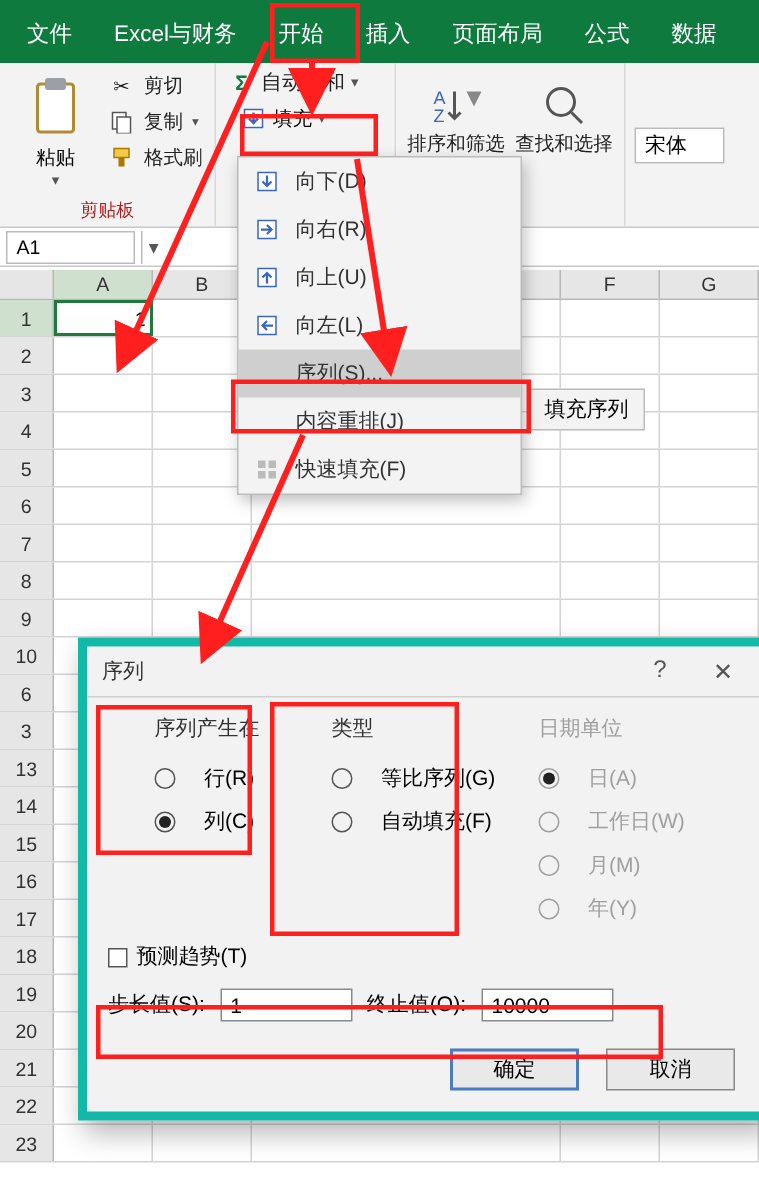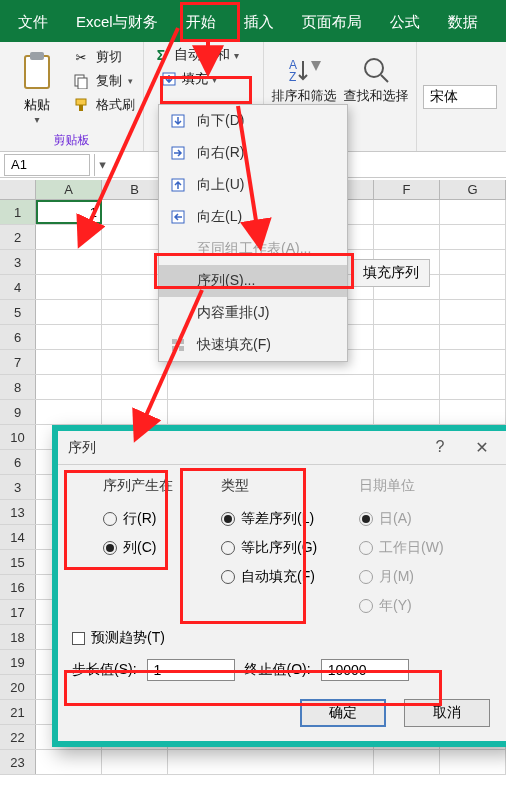--- a/index.html
+++ b/index.html
@@ -5,39 +5,39 @@
   * { box-sizing: border-box; font-family: "Microsoft YaHei", SimSun, sans-serif; }
   body { margin: 0; width: 506px; height: 797px; background: #fff; font-size: 13px; position: relative; overflow: hidden; }
 
   
   .tabbar { background: #0f7a3e; color: #fff; height: 42px; display: flex; align-items: flex-end; padding: 0 4px; }
   .tab { padding: 10px 14px 10px; font-size: 15px; cursor: pointer; position: relative; }
 
   
   .ribbon { background: #f3f3f3; border-bottom: 1px solid #c8c8c8; height: 110px; display: flex; position: relative; }
   .grp { border-right: 1px solid #d9d9d9; padding: 4px 8px 2px 8px; display: flex; flex-direction: column; justify-content: space-between; }
-  .grp-label { text-align: center; color: #6d28d9; font-size: 12px; padding-top: 2px; }
+  .grp-label { text-align: center; color: #b91c1c; font-size: 12px; padding-top: 2px; }
 
   .paste-col { display: flex; flex-direction: column; align-items: center; width: 58px; }
   .paste-icon { width: 36px; height: 44px; display: flex; align-items: center; justify-content: center; margin-top: 4px; }
   .paste-label { font-size: 13px; margin-top: 2px; }
 
   .small-stack { display: flex; flex-direction: column; gap: 6px; margin-top: 2px; }
   .small-btn { display: flex; align-items: center; gap: 6px; font-size: 13px; color: #222; cursor: pointer; }
   .small-icon { width: 18px; height: 18px; display: inline-flex; align-items: center; justify-content: center; }
 
   .sum-row { display: flex; align-items: center; gap: 4px; font-size: 14px; color: #222; }
 
   .fill-btn-wrap { display: flex; align-items: center; gap: 4px; padding: 2px 8px; margin-top: 4px; }
 
   .large-item { display: flex; flex-direction: column; align-items: center; justify-content: center; width: 72px; height: 74px; font-size: 13px; color: #222; cursor: pointer; }
   .large-icon { width: 34px; height: 34px; display: inline-flex; align-items: center; justify-content: center; }
 
   .font-box { display: flex; align-items: center; padding: 0 6px; }
-  .font-input { background: #fff; border: 1px solid #bbb; height: 24px; padding: 2px 6px; font-size: 14px; width: 74px; }
+  .font-input { background: #fff; border: 1px solid #bbb; height: 24px; padding: 2px 6px; font-size: 14px; width: 60px; }
 
   
   .namebox-row { display: flex; align-items: center; border-bottom: 1px solid #c8c8c8; background: #fff; height: 26px; }
   .namebox { border: 1px solid #bbb; background: #fff; height: 22px; width: 86px; margin: 2px 4px; padding: 0 6px; font-size: 13px; display: flex; align-items: center; }
   .fx-drop { border-left: 1px solid #bbb; height: 22px; width: 16px; display: inline-flex; align-items: center; justify-content: center; color: #555; }
 
   
   .sheet { position: absolute; top: 180px; left: 0; right: 0; bottom: 0; background: #fff; }
   .col-hdrs { display: flex; border-bottom: 1px solid #b7b7b7; height: 20px; background: #e6e6e6; }
   .corner { width: 36px; border-right: 1px solid #b7b7b7; background: #e6e6e6; }
@@ -67,21 +67,21 @@
   .wbtn { width: 28px; text-align: center; cursor: pointer; font-size: 16px; }
 
   .dlg-body { padding: 12px 14px 8px; }
   .cols3 { display: flex; gap: 14px; }
   .fgroup { display: flex; flex-direction: column; gap: 11px; }
   .fgroup.g1 { width: 104px; margin-left: 31px; }
   .fgroup.g2 { width: 124px; }
   .fgroup.g3 { width: 110px; }
   .fgroup .gt { color: #333; margin-bottom: 4px; }
   .fgroup.disabled .gt, .fgroup.disabled .radio { color: #a0a0a0; }
-  .radio { display: flex; align-items: center; gap: 6px; cursor: pointer; }
+  .radio { display: flex; align-items: center; gap: 19px; cursor: pointer; }
   .rdot { width: 14px; height: 14px; border: 1px solid #555; border-radius: 50%; display: inline-flex; align-items: center; justify-content: center; }
   .rdot.checked::after { content: ""; width: 8px; height: 8px; background: #222; border-radius: 50%; }
   .fgroup.disabled .rdot { border-color: #a0a0a0; }
 
   .chk { display: flex; align-items: center; gap: 6px; margin-top: 14px; cursor: pointer; }
   .cbox { width: 13px; height: 13px; border: 1px solid #555; background: #fff; }
 
   .inputs-row { display: flex; align-items: center; gap: 10px; margin-top: 12px; }
   .inputs-row .lbl { font-size: 14px; }
   .txt { border: 1px solid #888; background: #fff; height: 22px; padding: 0 6px; font-size: 14px; }
@@ -437,24 +437,20 @@
   </div>
   <div class="dd-item">
     <span class="dd-icon">
         <svg width="16" height="16">
           <rect x="2" y="2" width="12" height="12" stroke="#3a66c4" fill="#fff"></rect>
           <path d="M12 8H6M8 5L5 8l3 3" stroke="#3a66c4" stroke-width="1.5" fill="none"></path>
         </svg>
       </span>
     <span>向左(L)</span>
   </div>
-  <div class="dd-item disabled">
-    <span class="dd-icon"></span>
-    <span>至同组工作表(A)...</span>
-  </div>
   <div class="dd-item hover">
     <span class="dd-icon"></span>
     <span>序列(S)...</span>
   </div>
   <div class="dd-item">
     <span class="dd-icon"></span>
     <span>内容重排(J)</span>
   </div>
   <div class="dd-item">
     <span class="dd-icon">
@@ -487,24 +483,20 @@
             <span class="rdot"></span>
             <span>行(R)</span>
           </div>
         <div class="radio">
             <span class="rdot checked"></span>
             <span>列(C)</span>
           </div>
       </div>
       <div class="fgroup g2">
         <div class="gt">类型</div>
-        <div class="radio">
-            <span class="rdot checked"></span>
-            <span>等差序列(L)</span>
-          </div>
         <div class="radio">
             <span class="rdot"></span>
             <span>等比序列(G)</span>
           </div>
         <div class="radio">
             <span class="rdot"></span>
             <span>自动填充(F)</span>
           </div>
       </div>
       <div class="fgroup g3 disabled">

